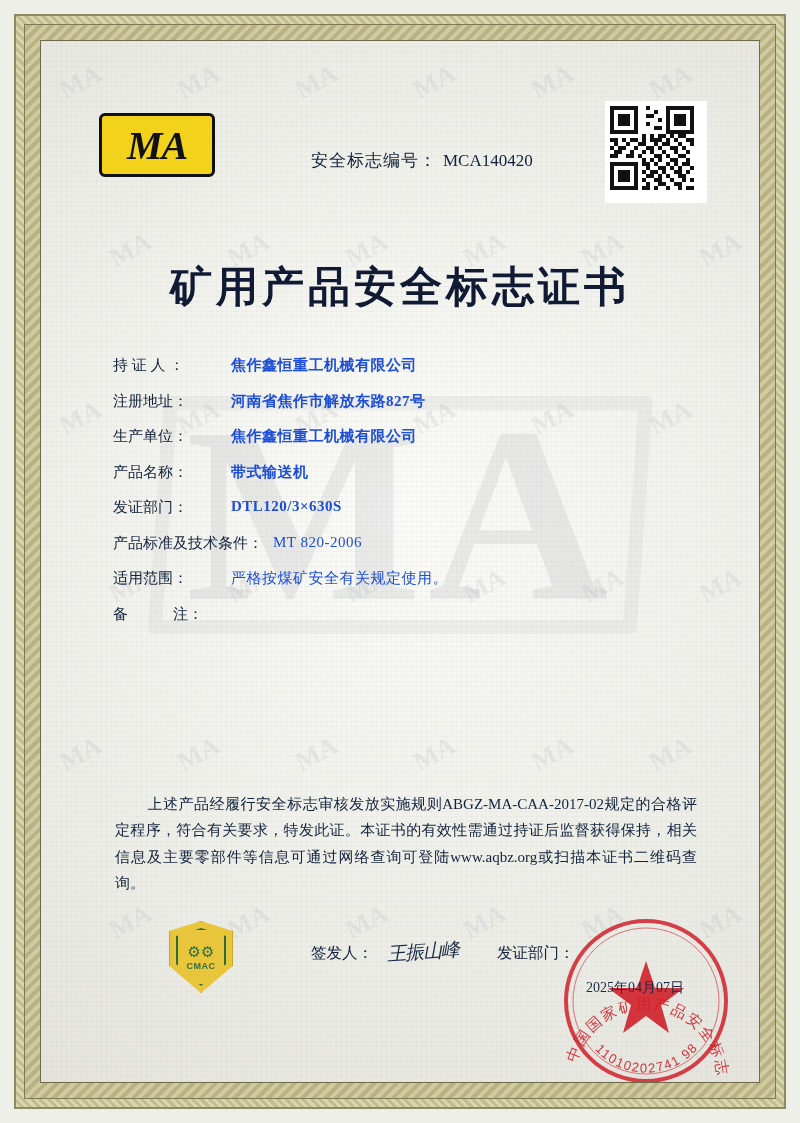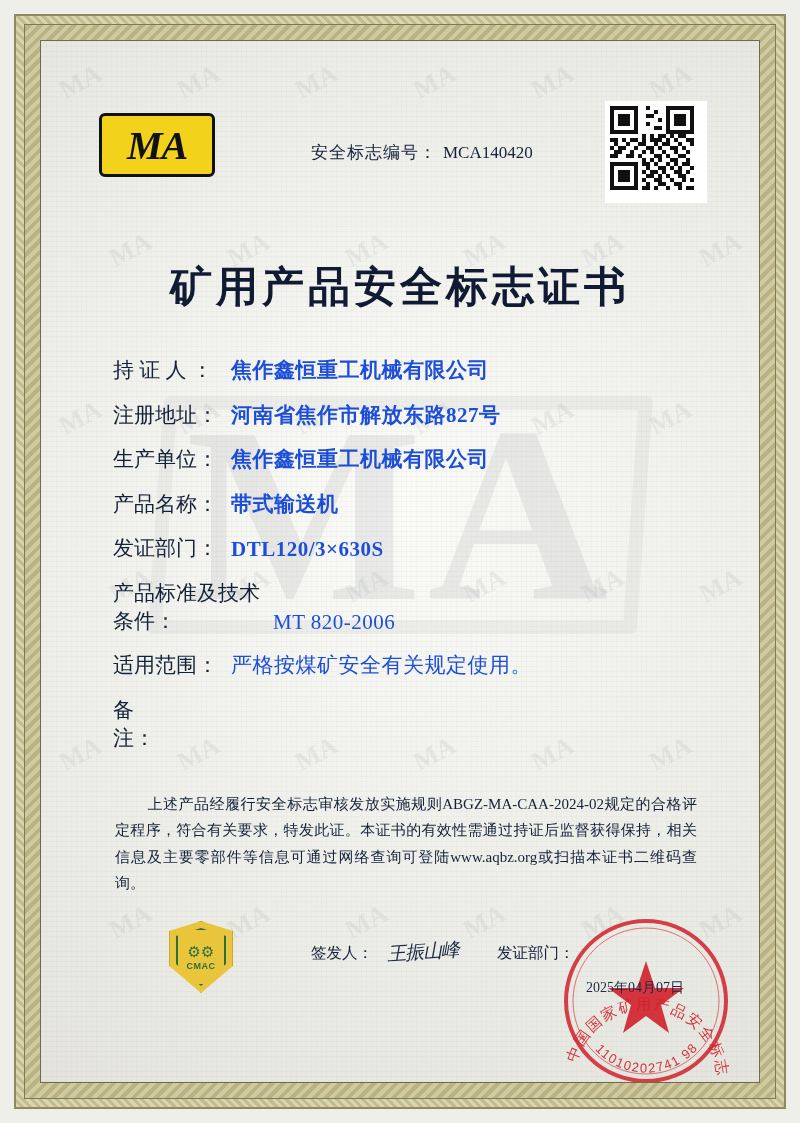--- a/index.html
+++ b/index.html
@@ -75,41 +75,41 @@
     width:110px;height:58px;border:3px solid #111;border-radius:6px;
     background:#f2d21a;
     display:flex;align-items:center;justify-content:center;
   }
   .ma-logo span{
     font-family:"Liberation Serif","DejaVu Serif",serif;
     font-weight:bold;font-style:italic;font-size:40px;color:#111;
     letter-spacing:-1px;
   }
   .cert-no{
-    position:absolute;left:270px;top:100px;
+    position:absolute;left:270px;top:108px;
     font-size:17px;color:#12223a;letter-spacing:1px;
     font-family:"Liberation Serif","DejaVu Serif",serif;
   }
   .cert-no .num{margin-left:6px;letter-spacing:0;}
   .qr{
     position:absolute;right:52px;top:60px;
     width:92px;height:92px;background:#fff;padding:4px;border:1px solid #fff;
   }
   .qr svg{display:block;}
   .title{
     position:absolute;left:0;right:0;top:218px;text-align:center;
     font-size:42px;font-weight:bold;color:#101a33;letter-spacing:4px;
     font-family:"Liberation Serif","DejaVu Serif",serif;
   }
   .fields{
     position:absolute;left:72px;top:315px;right:60px;
   }
   .row{
-    display:flex;align-items:flex-end;margin-bottom:16.5px;
-    font-size:21px;color:#12223a;
+    display:flex;align-items:flex-start;margin-bottom:16.5px;
+    font-size:15px;color:#12223a;
   }
   .lbl{
     width:118px;flex:0 0 118px;
     letter-spacing:0px;color:#12223a;
     font-family:"Liberation Serif","DejaVu Serif",serif;
   }
   .lbl.wide{width:160px;flex:0 0 160px;}
   .val{
     font-weight:bold;color:#1d4ed8;letter-spacing:.5px;
     font-family:"Liberation Serif","DejaVu Serif",serif;
@@ -377,21 +377,21 @@
 
 
         <div class="row">
           <div class="lbl">备　　　注：</div>
           <div class="val normal"></div>
         </div>
 
       </div>
 
       <div class="statement">
-        <span class="indent"></span><span>上述产品经履行安全标志审核发放实施规则ABGZ-MA-CAA-2024-02规定的合格评定程序，符合有关要求，特发此证。本证书的有效性需通过持证后监督获得保持，相关信息及主要零部件等信息可通过网络查询可登陆www.aqbz.org或扫描本证书二维码查询。</span>
+        <span class="indent"></span><span>上述产品经履行安全标志审核发放实施规则ABGZ-MA-CAA-2017-02规定的合格评定程序，符合有关要求，特发此证。本证书的有效性需通过持证后监督获得保持，相关信息及主要零部件等信息可通过网络查询可登陆www.aqbz.org或扫描本证书二维码查询。</span>
       </div>
 
       <div class="cmac">
         <div class="shield">
           <div class="inner">
             <div class="glyph">⚙⚙</div>
             <div class="txt">CMAC</div>
           </div>
         </div>
       </div>

